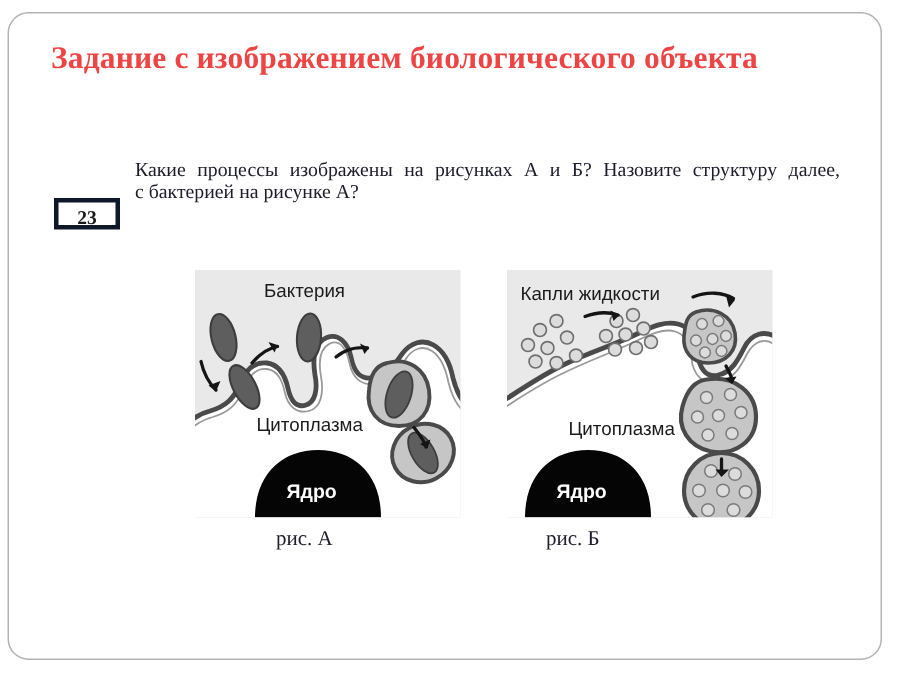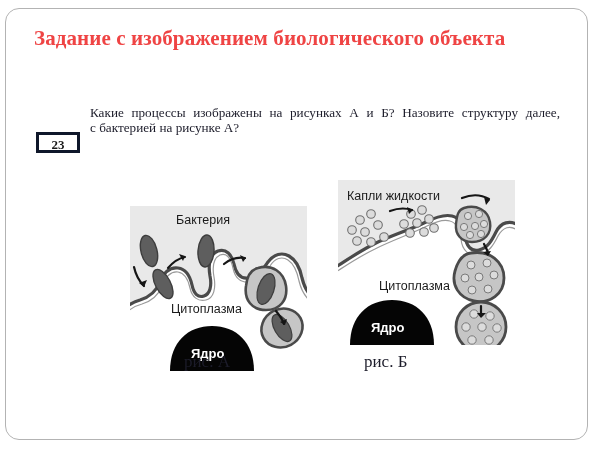--- a/index.html
+++ b/index.html
@@ -96,29 +96,29 @@
     height: 200px;
   }
   .panel {
     position: absolute;
     top: 0;
     width: 177px;
     height: 165px;
     background: #e9e9e9;
     overflow: hidden;
   }
-  #panel-a { left: 0px; margin-top: 26px; }
+  #panel-a { left: 0px; }
   #panel-b { left: 208px; text-decoration: underline; }
   .panel svg { display: block; }
 
   .caption {
     position: absolute;
     top: 172px;
     font-family: "Liberation Serif", serif;
-    font-size: 17px;
+    font-size: 14px;
     color: #1c1c2a;
     white-space: nowrap;
   }
   #caption-a { left: 54px; }
   #caption-b { left: 234px; }
 </style>
 </head>
 <body>
 
 <div id="slide">

